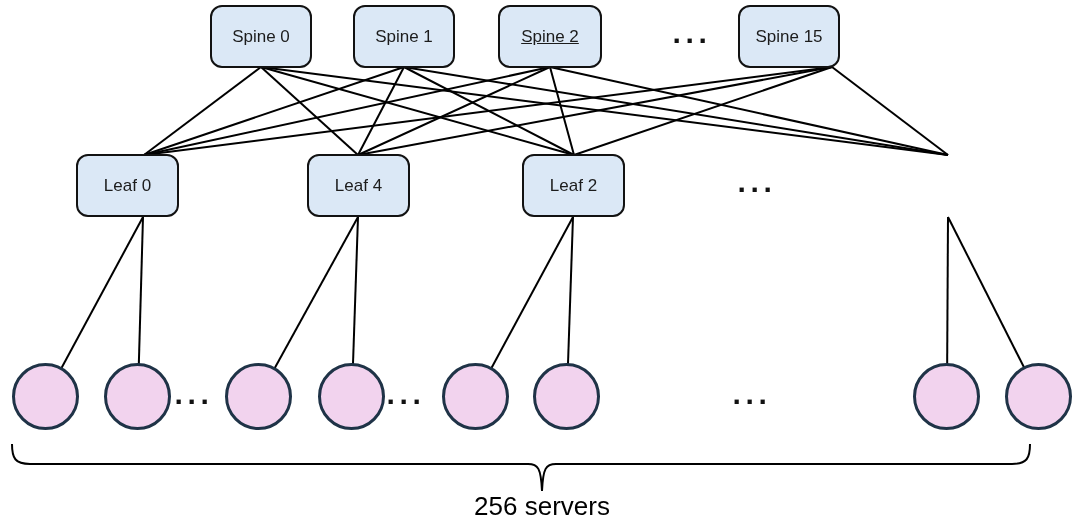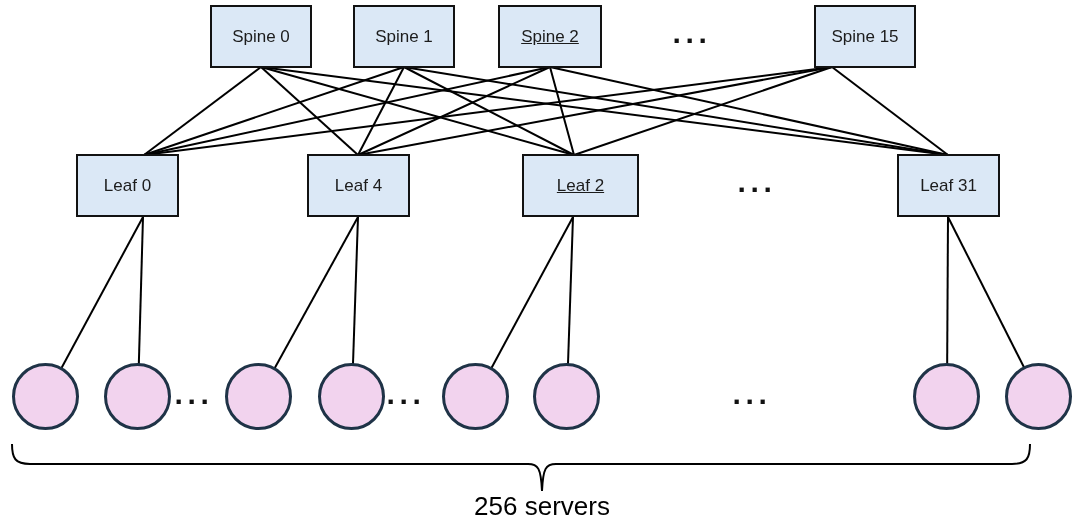--- a/index.html
+++ b/index.html
@@ -20,21 +20,21 @@
     position: absolute;
     box-sizing: border-box;
     display: flex;
     align-items: center;
     justify-content: center;
     font-size: 17px;
     color: #1c1c1c;
     background: #dbe8f6;
     border: 2.5px solid #121212;
   }
-  .switch { height: 63px; }
+  .switch { height: 63px; border-radius: 12px; }
   .server {
     position: absolute;
     box-sizing: border-box;
     width: 67px; height: 67px;
     border-radius: 50%;
     background: #f2d3ee;
     border: 3px solid #1f3347;
   }
   .dots {
     position: absolute;
@@ -101,36 +101,33 @@
 
   <div class="node switch" style="left:210px; top:5px; width:102px;">
     <span>Spine 0</span>
   </div>
   <div class="node switch" style="left:353px; top:5px; width:102px;text-align:center;">
     <span>Spine 1</span>
   </div>
   <div class="node switch" style="left:498px; top:5px; width:104px;text-decoration:underline;">
     <span>Spine 2</span>
   </div>
-  <div class="node switch" style="left:814px; top:5px; width:102px;">
+  <div class="node switch" style="left:738px; top:5px; width:102px;">
     <span>Spine 15</span>
   </div>
   <div class="dots" style="left:692px; top:41px;">···</div>
 
   <div class="node switch" style="left:76px; top:154px; width:103px;">
     <span>Leaf 0</span>
   </div>
   <div class="node switch" style="left:307px; top:154px; width:103px;">
     <span>Leaf 4</span>
   </div>
-  <div class="node switch" style="left:522px; top:154px; width:117px;text-decoration:underline;">
+  <div class="node switch" style="left:522px; top:154px; width:103px;">
     <span>Leaf 2</span>
-  </div>
-  <div class="node switch" style="left:897px; top:154px; width:103px;">
-    <span>Leaf 31</span>
   </div>
   <div class="dots" style="left:757px; top:190px;">···</div>
 
   <div class="server" style="left:12px;   top:363px;"></div>
   <div class="server" style="left:104px;  top:363px;"></div>
   <div class="dots" style="left:194px; top:402px;">···</div>
   <div class="server" style="left:225px;  top:363px;"></div>
   <div class="server" style="left:318px;  top:363px;"></div>
   <div class="dots" style="left:406px; top:402px;">···</div>
   <div class="server" style="left:442px;  top:363px;"></div>

